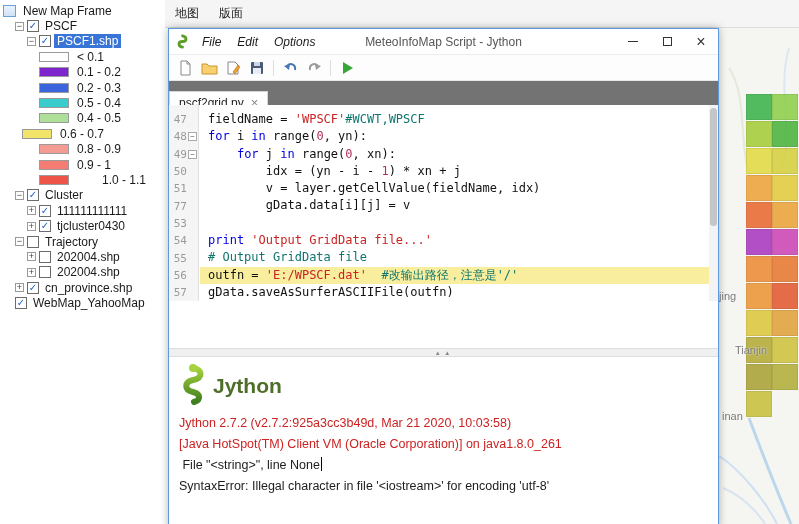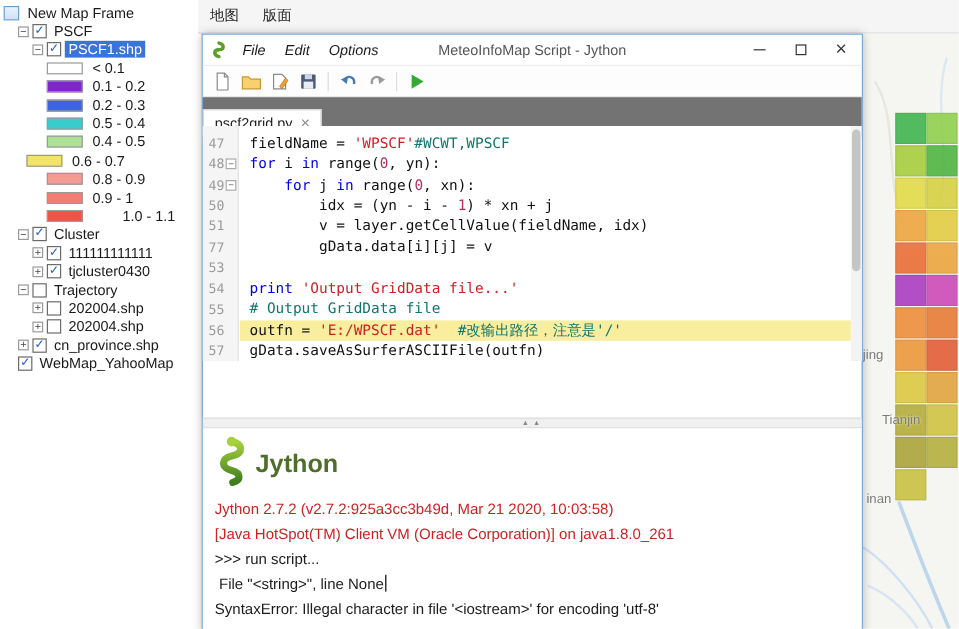--- a/index.html
+++ b/index.html
@@ -395,20 +395,19 @@
               <stop offset="1" stop-color="#3f7d1e"></stop>
           </linearGradient>
         </defs>
         <path d="M14 6 C 24 8 24 16 14 18 C 5 20 5 28 14 30 C 22 32 22 38 15 40" fill="none" stroke="url(#sg)" stroke-width="6" stroke-linecap="round"></path>
         <circle cx="14" cy="6" r="4" fill="#a6d23e"></circle>
         <text x="34" y="31">Jython</text>
       </svg>
       <div class="console-lines" id="console-lines">
           <div class="console-line red">Jython 2.7.2 (v2.7.2:925a3cc3b49d, Mar 21 2020, 10:03:58)</div>
           <div class="console-line red">[Java HotSpot(TM) Client VM (Oracle Corporation)] on java1.8.0_261</div>
-          <div class="console-line black">&gt;&gt;&gt; run script...</div>
           <div class="console-line black"> File "&lt;string&gt;", line None<span class="caret"></span></div>
           <div class="console-line black">SyntaxError: Illegal character in file '&lt;iostream&gt;' for encoding 'utf-8'</div>
         </div>
     </div>
 
   </section>
 </div>
 
 </body></html>

